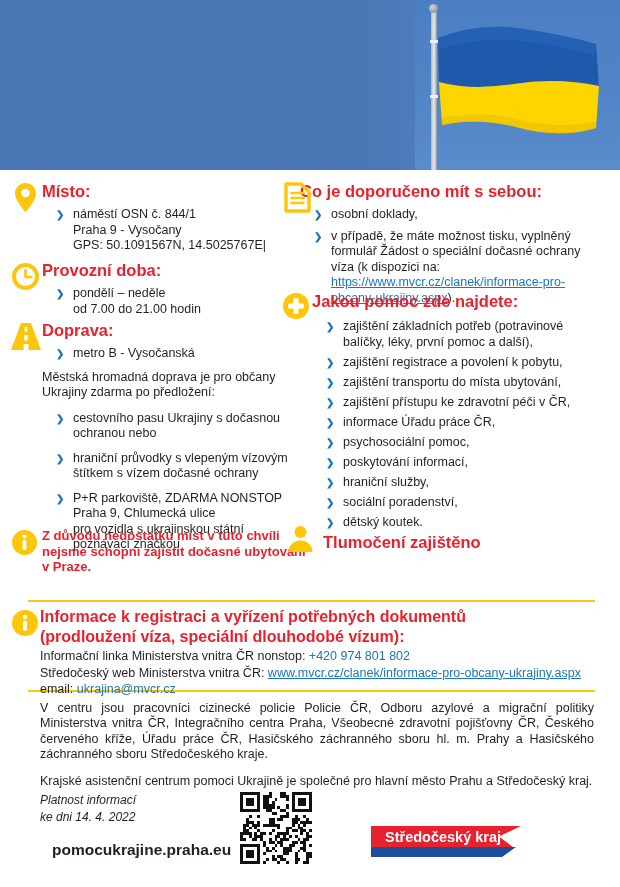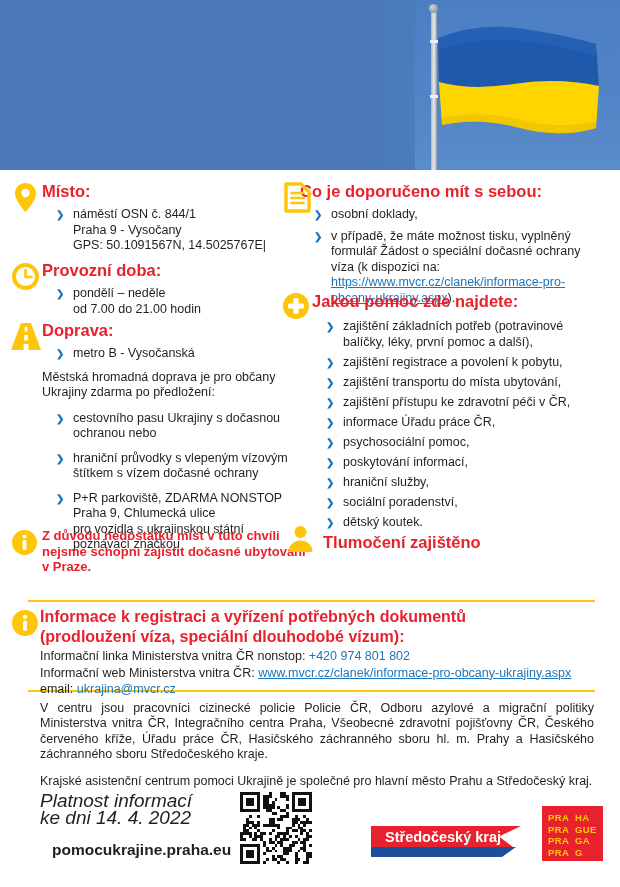--- a/index.html
+++ b/index.html
@@ -32,21 +32,21 @@
   .bullet{display:flex;margin:0 0 4px 0;}
   .bullet .chev{color:#1b75bc;font-weight:700;font-size:10px;line-height:15.5px;
     width:10px;flex:0 0 10px;margin-right:7px;}
   .bullet .bt{flex:1;}
   .indent{margin-left:14px;}
   .blue{color:#1b75bc;}
   .link{color:#1b75bc;text-decoration:underline;overflow-wrap:anywhere;cursor:pointer;}
   .red-b{color:#e8222d;font-weight:700;}
   .hr{position:absolute;left:28px;width:567px;height:2px;background:#fdc608;}
   
-  #validity{position:absolute;left:40px;top:792px;font-style:italic;font-size:19px;line-height:17px;}
+  #validity{position:absolute;left:40px;top:792px;font-style:italic;font-size:12px;line-height:17px;}
   #website{position:absolute;left:52px;top:841px;font-weight:700;font-size:15.5px;}
   #qr{position:absolute;left:238px;top:792px;}
   #sk-logo{position:absolute;left:371px;top:826px;}
   #sk-label{position:absolute;left:385px;top:829px;color:#ffffff;font-weight:700;font-size:14.5px;}
   #praha-logo{position:absolute;left:542px;top:806px;width:61px;height:55px;background:#e8222d;
     box-sizing:border-box;padding:6px 0 0 6px;}
   #praha-logo div{color:#fdc608;font-weight:700;font-size:9.5px;line-height:11.5px;
     letter-spacing:0.4px;word-spacing:3px;white-space:nowrap;}
 </style>
 </head>
@@ -229,21 +229,21 @@
   <div class="sec" style="left:12px;top:607px;width:590px;">
     <svg class="icon" style="left:0;top:3px" width="26" height="26" viewBox="0 0 25 25">
       <circle cx="12.5" cy="12.5" r="12.5" fill="#fdc608"></circle>
       <circle cx="12.5" cy="6.6" r="2.1" fill="#ffffff"></circle>
       <rect x="10.6" y="10" width="3.8" height="10" rx="1.6" fill="#ffffff"></rect>
     </svg>
     <div class="sec-body" style="margin-left:28px;width:558px;">
       <div class="red-b" style="font-size:16px;line-height:19.5px;">Informace k registraci a vyřízení potřebných dokumentů</div>
       <div class="red-b" style="font-size:16px;line-height:19.5px;">(prodloužení víza, speciální dlouhodobé vízum):</div>
       <div class="txt b" style="line-height:16.5px;margin-top:2px;"><span>Informační linka Ministerstva vnitra ČR nonstop: </span><span class="blue">+420 974 801 802</span></div>
-      <div class="txt b" style="line-height:16.5px;"><span>Informační web Ministerstva vnitra ČR: </span><span class="link">www.mvcr.cz/clanek/informace-pro-obcany-ukrajiny.aspx</span></div>
+      <div class="txt b" style="line-height:16.5px;"><span>Středočeský web Ministerstva vnitra ČR: </span><span class="link">www.mvcr.cz/clanek/informace-pro-obcany-ukrajiny.aspx</span></div>
       <div class="txt b" style="line-height:16.5px;"><span>email: </span><span class="blue">ukrajina@mvcr.cz</span></div>
     </div>
   </div>
 
   <div class="sec" style="left:40px;top:701px;width:554px;">
     <div class="txt" style="text-align:justify;line-height:15.3px;">V centru jsou pracovníci cizinecké policie Policie ČR, Odboru azylové a migrační politiky Ministerstva vnitra ČR, Integračního centra Praha, Všeobecné zdravotní pojišťovny ČR, Českého červeného kříže, Úřadu práce ČR, Hasičského záchranného sboru hl. m. Prahy a Hasičského záchranného sboru Středočeského kraje.</div>
     <div class="txt b" style="margin-top:12px;">Krajské asistenční centrum pomoci Ukrajině je společné pro hlavní město Prahu a Středočeský kraj.</div>
   </div>
 
   <div id="validity">
@@ -455,20 +455,14 @@
         <rect x="2" y="20" width="3" height="3" fill="#111"></rect>
       </svg>
   </div>
 
   <svg id="sk-logo" width="152" height="34" viewBox="0 0 152 34">
     <polygon points="0,0 150,0 128,10.5 142,21 0,21" fill="#e8222d"></polygon>
     <polygon points="0,21 145,21 131,31 0,31" fill="#1b4f9c"></polygon>
   </svg>
   <div id="sk-label">Středočeský kraj</div>
 
-  <div id="praha-logo">
-    <div>PRA HA</div>
-    <div>PRA GUE</div>
-    <div>PRA GA</div>
-    <div>PRA G</div>
-  </div>
 
 </div>
 
 </body></html>

